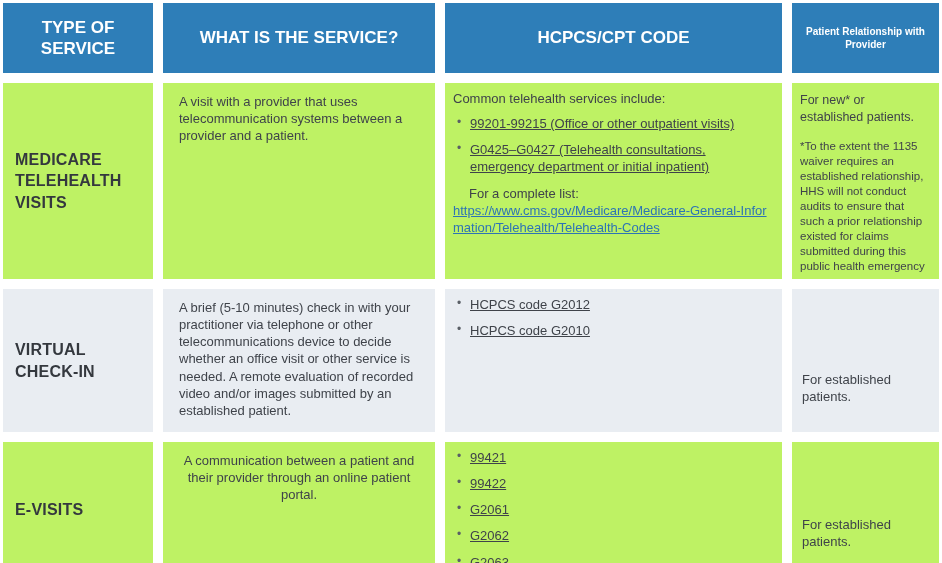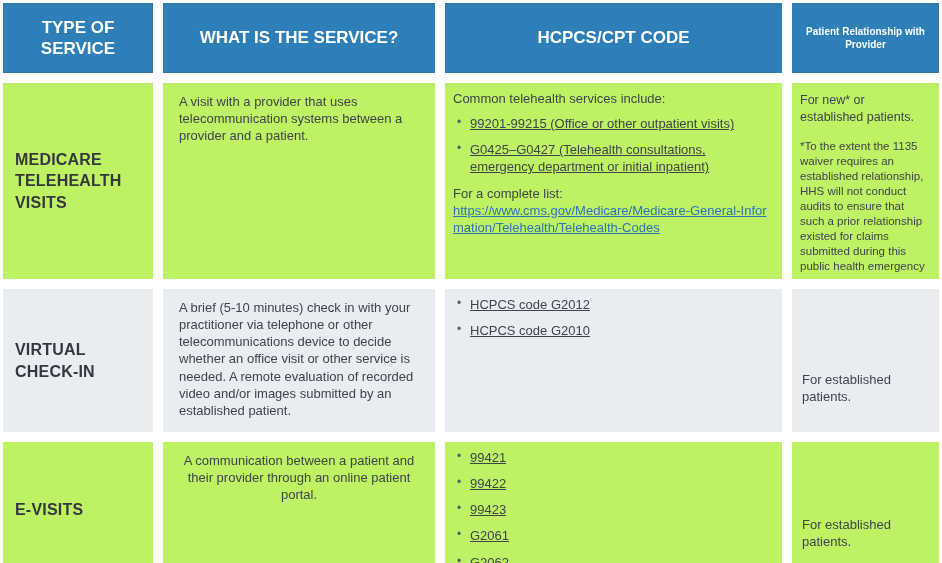--- a/index.html
+++ b/index.html
@@ -44,21 +44,21 @@
   .cell-desc.centered { text-align:center; justify-content:center; }
   .cell-codes { padding:7px 10px 6px 8px; }
   .codes-intro { margin:0 0 8px 0; }
   ul.codes { list-style:none;text-decoration:underline; }
   ul.codes li { position:relative; padding-left:17px; margin-bottom:9px; }
   ul.codes li::before {
     content:"\2022";
     position:absolute; left:4px; top:0;
     color:#5a5f66; font-size:12px;
   }
-  .codes-footer { margin-top:2px; }
+  .codes-footer { margin-top:2px;margin-left:16px; }
   a.codes-link { color:#2d74b5; text-decoration:underline; word-break:break-all; }
   .cell-rel { padding:9px 8px; }
   .cell-rel.note-cell { text-align:left; font-size:12.5px; }
   .rel-note { margin-top:14px; font-size:11.5px; line-height:1.3; }
   .cell-rel.simple { display:flex; align-items:flex-end; padding-left:10px; }
   .cell-rel.simple .rel-text { transform:translateY(-18px); }
 </style>
 </head>
 <body>
 
@@ -105,21 +105,20 @@
     </div>
 
     <div class="cell cell-type bg-dark">E-VISITS</div>
     <div class="cell cell-desc centered bg-dark">
       <span>A communication between a patient and their provider through an online patient portal.</span>
     </div>
     <div class="cell cell-codes bg-dark">
       <ul class="codes">
           <li>99421</li>
           <li>99422</li>
-          <li>99423</li>
           <li>G2061</li>
           <li>G2062</li>
           <li>G2063</li>
         </ul>
     </div>
     <div class="cell cell-rel simple bg-dark">
       <span class="rel-text">For established patients.</span>
     </div>
 
   </div>

